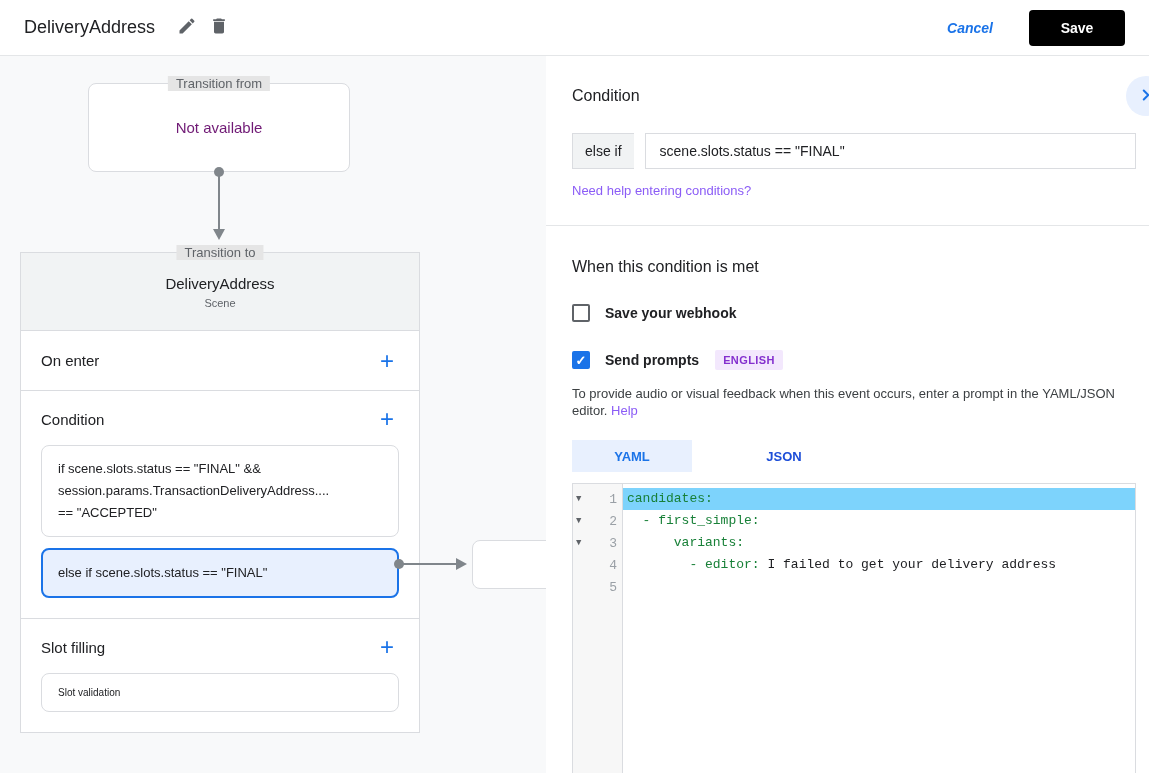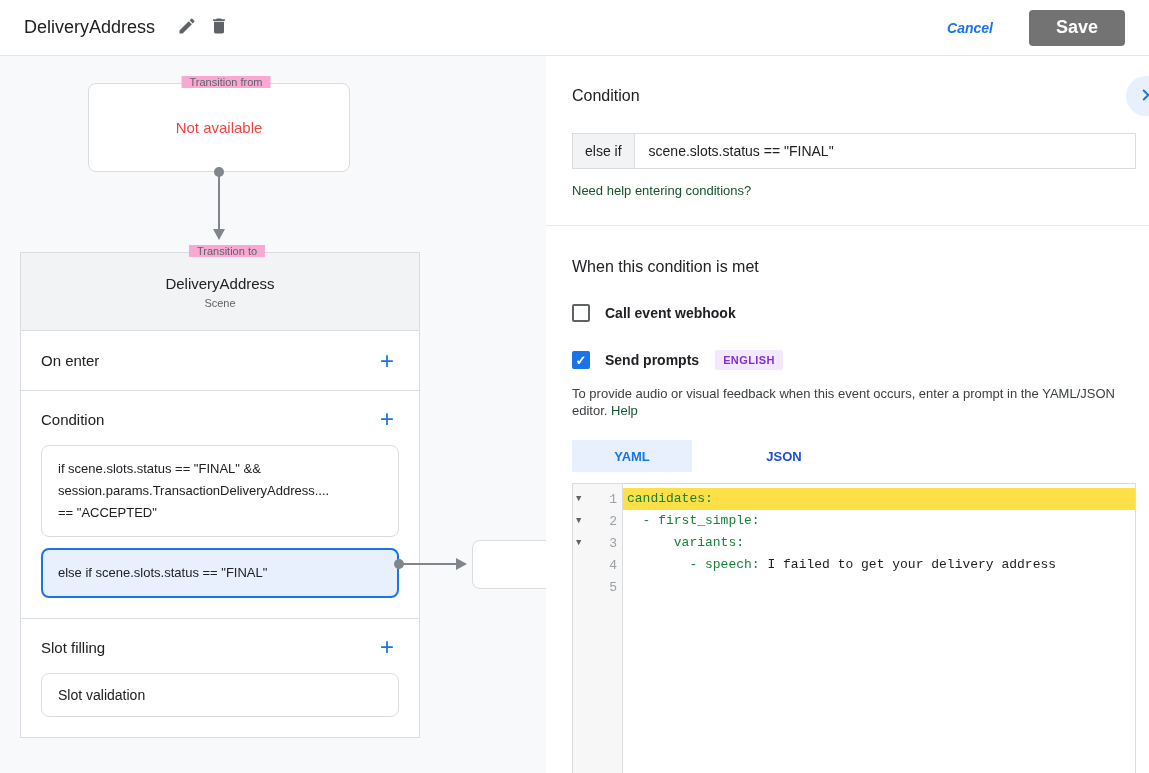--- a/index.html
+++ b/index.html
@@ -27,22 +27,22 @@
   .icon-btn svg { fill: #5f6368; }
   .pencil-btn { margin-left: 16px; }
   .topbar-spacer { flex: 1; }
   .cancel-btn {
     border: none; background: transparent; color: #1a73e8;
     font-size: 14px; font-weight: bold; cursor: pointer; margin-right: 36px;
     font-family: "Liberation Sans", sans-serif;
     font-style: italic;
   }
   .save-btn {
-    background: #737373; color: #fff; border: none; border-radius: 4px;
-    width: 96px; height: 36px; font-size: 18px; font-weight: bold; cursor: pointer;
+    background: #000000; color: #fff; border: none; border-radius: 4px;
+    width: 96px; height: 36px; font-size: 14px; font-weight: bold; cursor: pointer;
     font-family: "Liberation Sans", sans-serif;
   }
 
   
   .main { display: flex; height: 717px; }
   .canvas {
     position: relative;
     width: 546px; height: 717px;
     background: #f8f9fa;
     overflow: hidden;
@@ -52,29 +52,29 @@
     position: relative;
     flex: 1;
     background: #fff;
     overflow: hidden;
     padding: 0 13px 0 26px;
   }
 
   
   .legend {
     position: absolute; top: -8px; left: 50%; transform: translateX(-50%);
-    background: #f9a8d4; padding: 0 8px;
-    font-size: 11px; color: #5f6368; white-space: nowrap; margin-left: 7px;
+    background: #e5e5e5; padding: 0 8px;
+    font-size: 13px; color: #5f6368; white-space: nowrap;
   }
   .node-from {
     position: absolute; left: 88px; top: 27px; width: 262px; height: 89px;
     background: #fff; border: 1px solid #dadce0; border-radius: 8px;
     display: flex; align-items: center; justify-content: center;
   }
-  .node-from .node-text { font-size: 15px; color: #ef4444; }
+  .node-from .node-text { font-size: 15px; color: #701a75; }
 
   .scene-card {
     position: absolute; left: 20px; top: 196px; width: 400px;
     background: #fff; border: 1px solid #dadce0;
   }
   .scene-header {
     height: 78px; background: #f1f3f4; border-bottom: 1px solid #dadce0;
     display: flex; flex-direction: column; align-items: center; justify-content: center; gap: 5px;
   }
   .scene-name { font-size: 15px; color: #202124; }
@@ -97,49 +97,49 @@
     border: 1px solid #dadce0; border-radius: 8px; background: #fff;
     padding: 12px 16px; font-size: 13px; line-height: 22px; color: #202124;
     cursor: pointer;
   }
   .cond-box.selected {
     border: 2px solid #1a73e8; background: #e8f0fe;
     padding: 12px 15px; margin-top: 11px;
   }
   .slot-box {
     border: 1px solid #dadce0; border-radius: 8px; background: #fff;
-    padding: 13px 16px; font-size: 14px; color: #202124; margin-bottom: 10px; cursor: pointer;
+    padding: 13px 16px; font-size: 10px; color: #202124; margin-bottom: 10px; cursor: pointer;
   }
   .slot-box:last-child { margin-bottom: 0; }
 
   .target-box {
     position: absolute; left: 472px; top: 484px; width: 110px; height: 49px;
     background: #fff; border: 1px solid #dadce0; border-radius: 8px;
   }
   .connectors { position: absolute; inset: 0; width: 546px; height: 717px; pointer-events: none; z-index: 3; }
 
   
   .panel-heading { font-size: 16px; color: #202124; margin-top: 31px; }
   .expand-btn {
     position: absolute; top: 20px; right: -17px; width: 40px; height: 40px;
     border-radius: 50%; background: #e8f0fe; border: none; cursor: pointer;
     display: flex; align-items: center; justify-content: center;
   }
-  .cond-input-row { display: flex; margin-top: 28px; height: 36px; }
+  .cond-input-row { display: flex; margin-top: 28px; height: 36px; gap: 11px; }
   .cond-prefix {
     background: #f1f3f4; border: 1px solid #dadce0; border-right: none;
     font-size: 14px; color: #202124; display: flex; align-items: center; padding: 0 12px;
     flex: none;
   }
   .cond-value {
     flex: 1; border: 1px solid #dadce0; font-size: 14px; color: #202124;
     padding: 0 14px; background: #fff; outline: none;
     font-family: "Liberation Sans", sans-serif;
   }
-  .link { color: #14532d; text-decoration: none; cursor: pointer; }
+  .link { color: #8b5cf6; text-decoration: none; cursor: pointer; }
   .help-link { display: inline-block; margin-top: 14px; font-size: 13px; }
   .divider { border-top: 1px solid #e4e6e8; margin: 26px -13px 0 -26px; }
   .when-heading { font-size: 16px; color: #202124; margin-top: 32px; }
 
   .check-row { display: flex; align-items: center; margin-top: 28px; cursor: pointer; }
   .checkbox {
     width: 18px; height: 18px; border: 2px solid #5f6368; border-radius: 2px; background: #fff;
     flex: none;
   }
   .checkbox.checked {
@@ -170,21 +170,21 @@
   }
   .gutter {
     width: 50px; flex: none; background: #f7f7f7; border-right: 1px solid #dadce0;
     padding: 4px 5px 0 3px;
   }
   .gutter-row { height: 22px; display: flex; align-items: center; }
   .fold { width: 14px; font-size: 9px; color: #5f6368; cursor: pointer; }
   .lnum { flex: 1; text-align: right; color: #9aa0a6; font-size: 13px; }
   .codearea { flex: 1; padding-top: 4px; overflow: hidden; }
   .code-row { height: 22px; line-height: 22px; white-space: pre; padding-left: 4px; }
-  .code-row.hl { background: #fde047; }
+  .code-row.hl { background: #7dd3fc; }
   .seg-key { color: #188038; }
   .seg-value { color: #202124; }
 </style>
 </head>
 <body>
 
 <div class="topbar">
   <span class="title">DeliveryAddress</span>
   <button class="icon-btn pencil-btn">
     <span>
@@ -279,21 +279,21 @@
     </div>
 
     <a class="link help-link">Need help entering conditions?</a>
 
     <div class="divider"></div>
 
     <div class="when-heading">When this condition is met</div>
 
     <div class="check-row">
       <span class="checkbox"></span>
-      <span class="check-label">Call event webhook</span>
+      <span class="check-label">Save your webhook</span>
     </div>
 
     <div class="check-row">
       <span class="checkbox checked"></span>
       <span class="check-label">Send prompts</span>
       <span class="lang-badge">ENGLISH</span>
     </div>
 
     <div class="desc">
       <span>To provide audio or visual feedback when this event occurs, enter a prompt in the YAML/JSON editor.</span>
@@ -325,18 +325,18 @@
           </div>
           <div class="gutter-row">
             <span class="fold"></span>
             <span class="lnum">5</span>
           </div>
         </div>
       <div class="codearea">
           <div class="code-row hl"><span class="seg-key">candidates:</span></div>
           <div class="code-row"><span class="seg-key">  - first_simple:</span></div>
           <div class="code-row"><span class="seg-key">      variants:</span></div>
-          <div class="code-row"><span class="seg-key">        - speech:</span><span class="seg-value"> I failed to get your delivery address</span></div>
+          <div class="code-row"><span class="seg-key">        - editor:</span><span class="seg-value"> I failed to get your delivery address</span></div>
           <div class="code-row"></div>
         </div>
     </div>
   </div>
 </div>
 
 </body></html>

